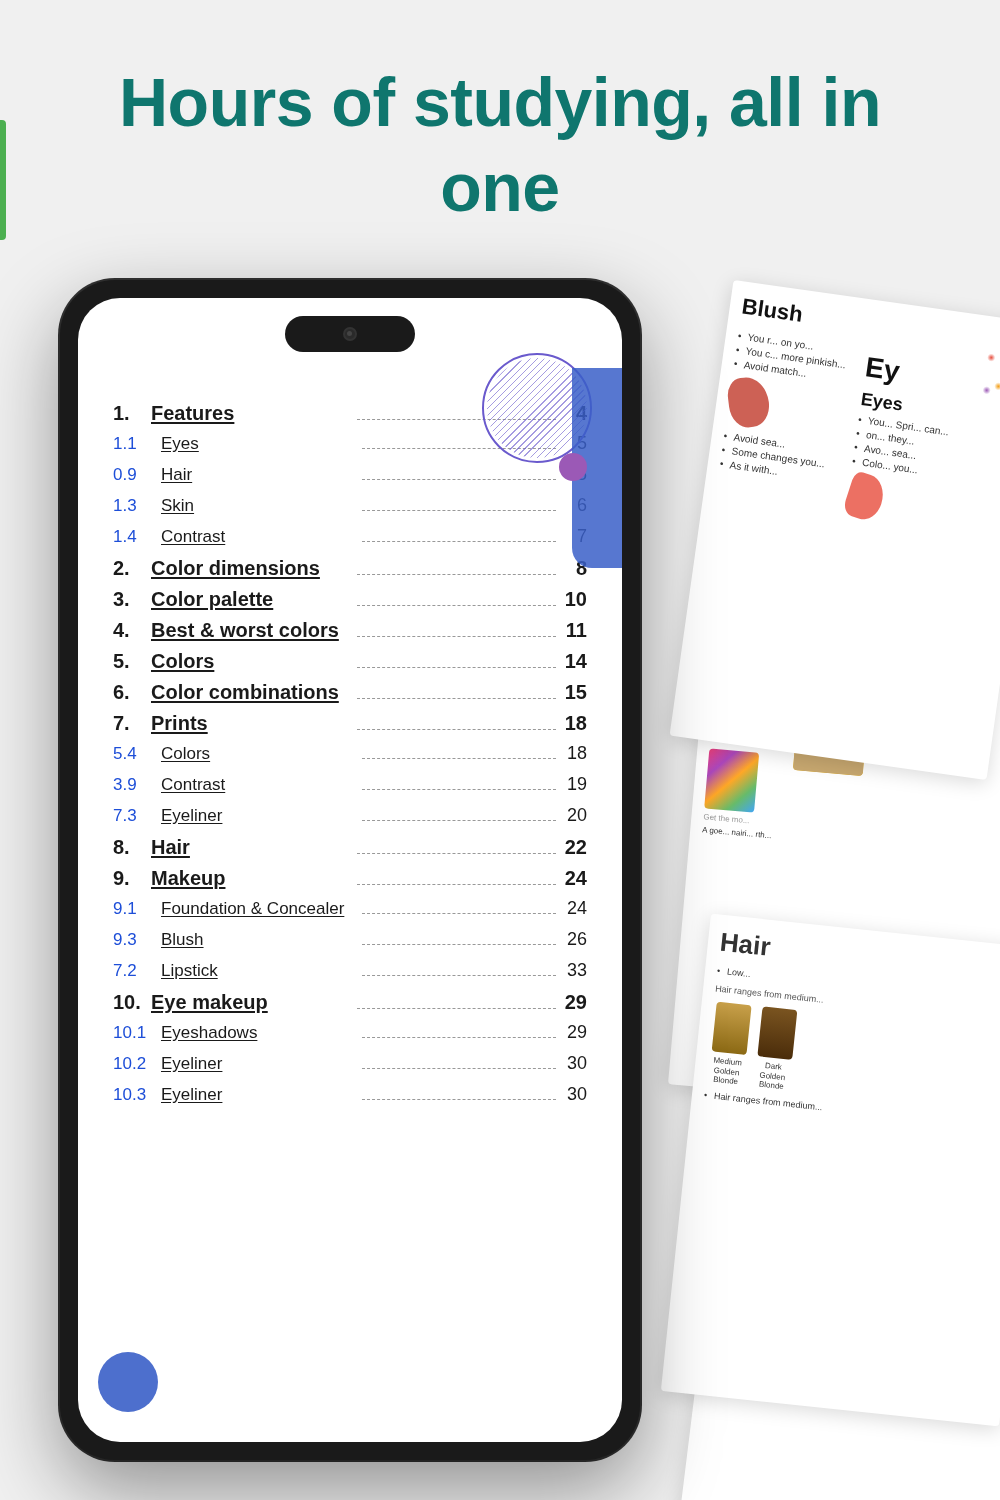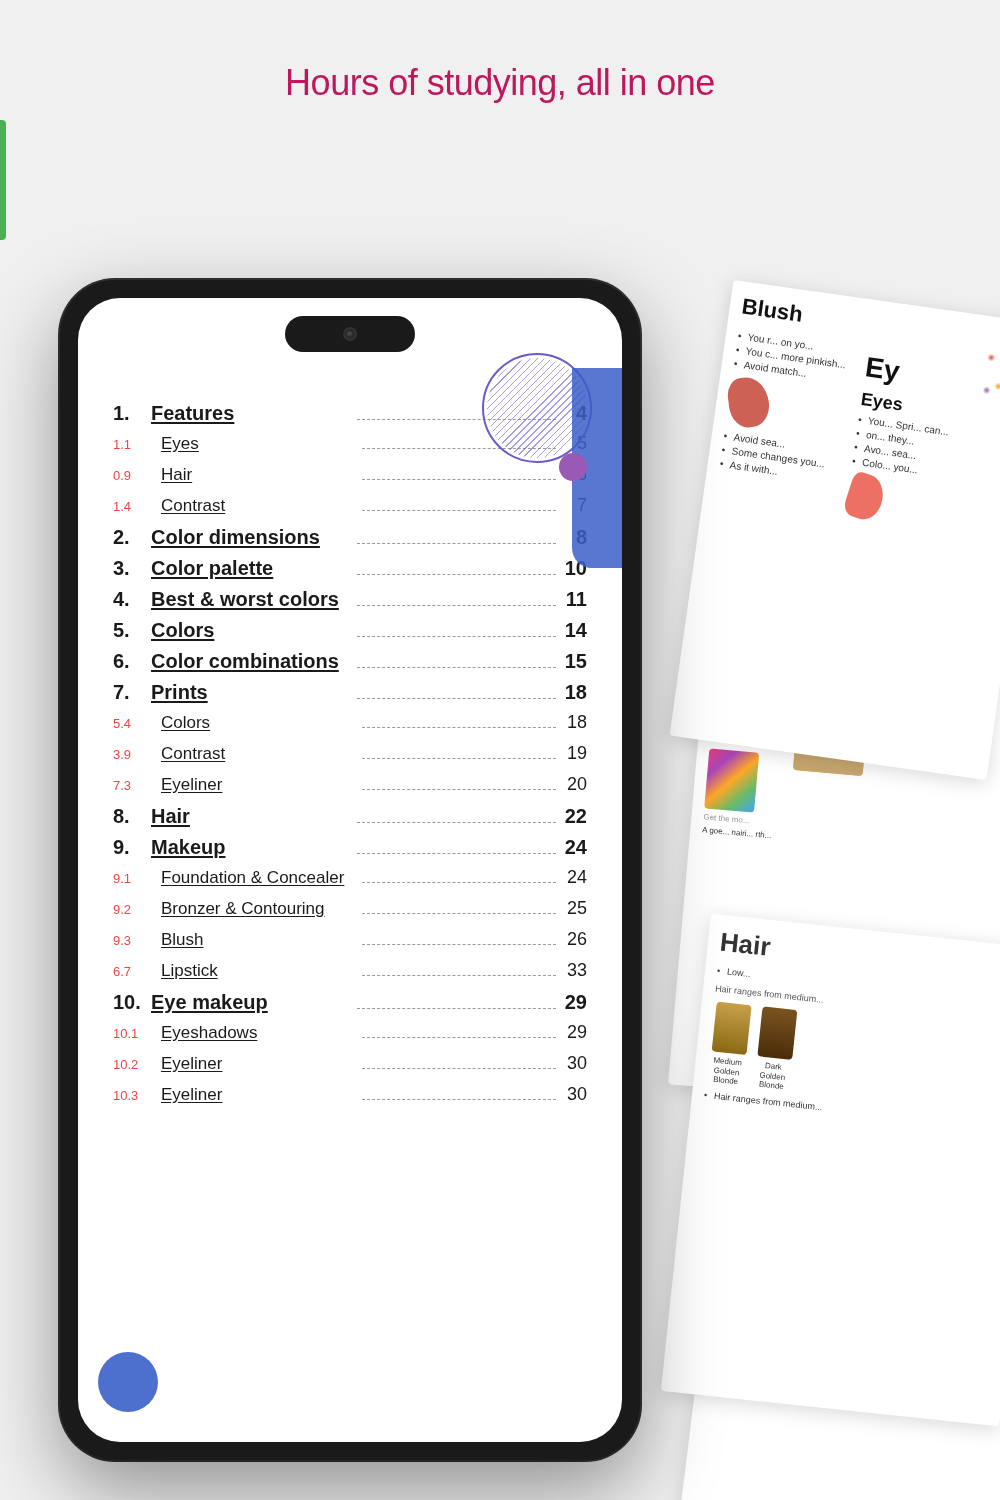--- a/index.html
+++ b/index.html
@@ -15,23 +15,23 @@
 
     
     .header {
       text-align: center;
       padding: 60px 80px 40px;
       position: relative;
       z-index: 2;
     }
 
     .header-title {
-      font-size: 36px;
-      font-weight: 400;
-      color: #be185d;
+      font-size: 68px;
+      font-weight: 700;
+      color: #0f766e;
       line-height: 1.25;
       letter-spacing: -0.5px;
     }
 
     
     .green-bar {
       position: absolute;
       left: 0;
       top: 120px;
       width: 6px;
@@ -184,22 +184,22 @@
     }
 
     .toc-item .num {
       min-width: 38px;
       font-weight: inherit;
     }
 
     .toc-item .num.sub {
       font-weight: 400;
       min-width: 48px;
-      font-size: 13px;
-      color: #ef4444;
+      font-size: 17px;
+      color: #1d4ed8;
     }
 
     .toc-item .label {
       text-decoration: underline;
       text-underline-offset: 2px;
       flex: 1;
       color: #1a1a1a;
     }
 
     .toc-item .label.sub {
@@ -522,20 +522,26 @@
           <span class="dots"></span>
           <span class="page-num">5</span>
         </div>
         <div class="toc-item">
           <span class="num sub">0.9</span>
           <span class="label sub">Hair</span>
           <span class="dots"></span>
           <span class="page-num">5</span>
         </div>
         <div class="toc-item">
+          <span class="num sub">1.3</span>
+          <span class="label sub">Skin</span>
+          <span class="dots"></span>
+          <span class="page-num">6</span>
+        </div>
+        <div class="toc-item">
           <span class="num sub">1.4</span>
           <span class="label sub">Contrast</span>
           <span class="dots"></span>
           <span class="page-num">7</span>
         </div>
         <div class="toc-item main-item">
           <span class="num">2.</span>
           <span class="label">Color dimensions</span>
           <span class="dots"></span>
           <span class="page-num">8</span>
@@ -600,33 +606,27 @@
           <span class="dots"></span>
           <span class="page-num">24</span>
         </div>
         <div class="toc-item">
           <span class="num sub">9.1</span>
           <span class="label sub">Foundation &amp; Concealer</span>
           <span class="dots"></span>
           <span class="page-num">24</span>
         </div>
         <div class="toc-item">
-          <span class="num sub">9.2</span>
-          <span class="label sub">Bronzer &amp; Contouring</span>
-          <span class="dots"></span>
-          <span class="page-num">25</span>
-        </div>
-        <div class="toc-item">
           <span class="num sub">9.3</span>
           <span class="label sub">Blush</span>
           <span class="dots"></span>
           <span class="page-num">26</span>
         </div>
         <div class="toc-item">
-          <span class="num sub">6.7</span>
+          <span class="num sub">7.2</span>
           <span class="label sub">Lipstick</span>
           <span class="dots"></span>
           <span class="page-num">33</span>
         </div>
         <div class="toc-item main-item">
           <span class="num">10.</span>
           <span class="label">Eye makeup</span>
           <span class="dots"></span>
           <span class="page-num">29</span>
         </div>

